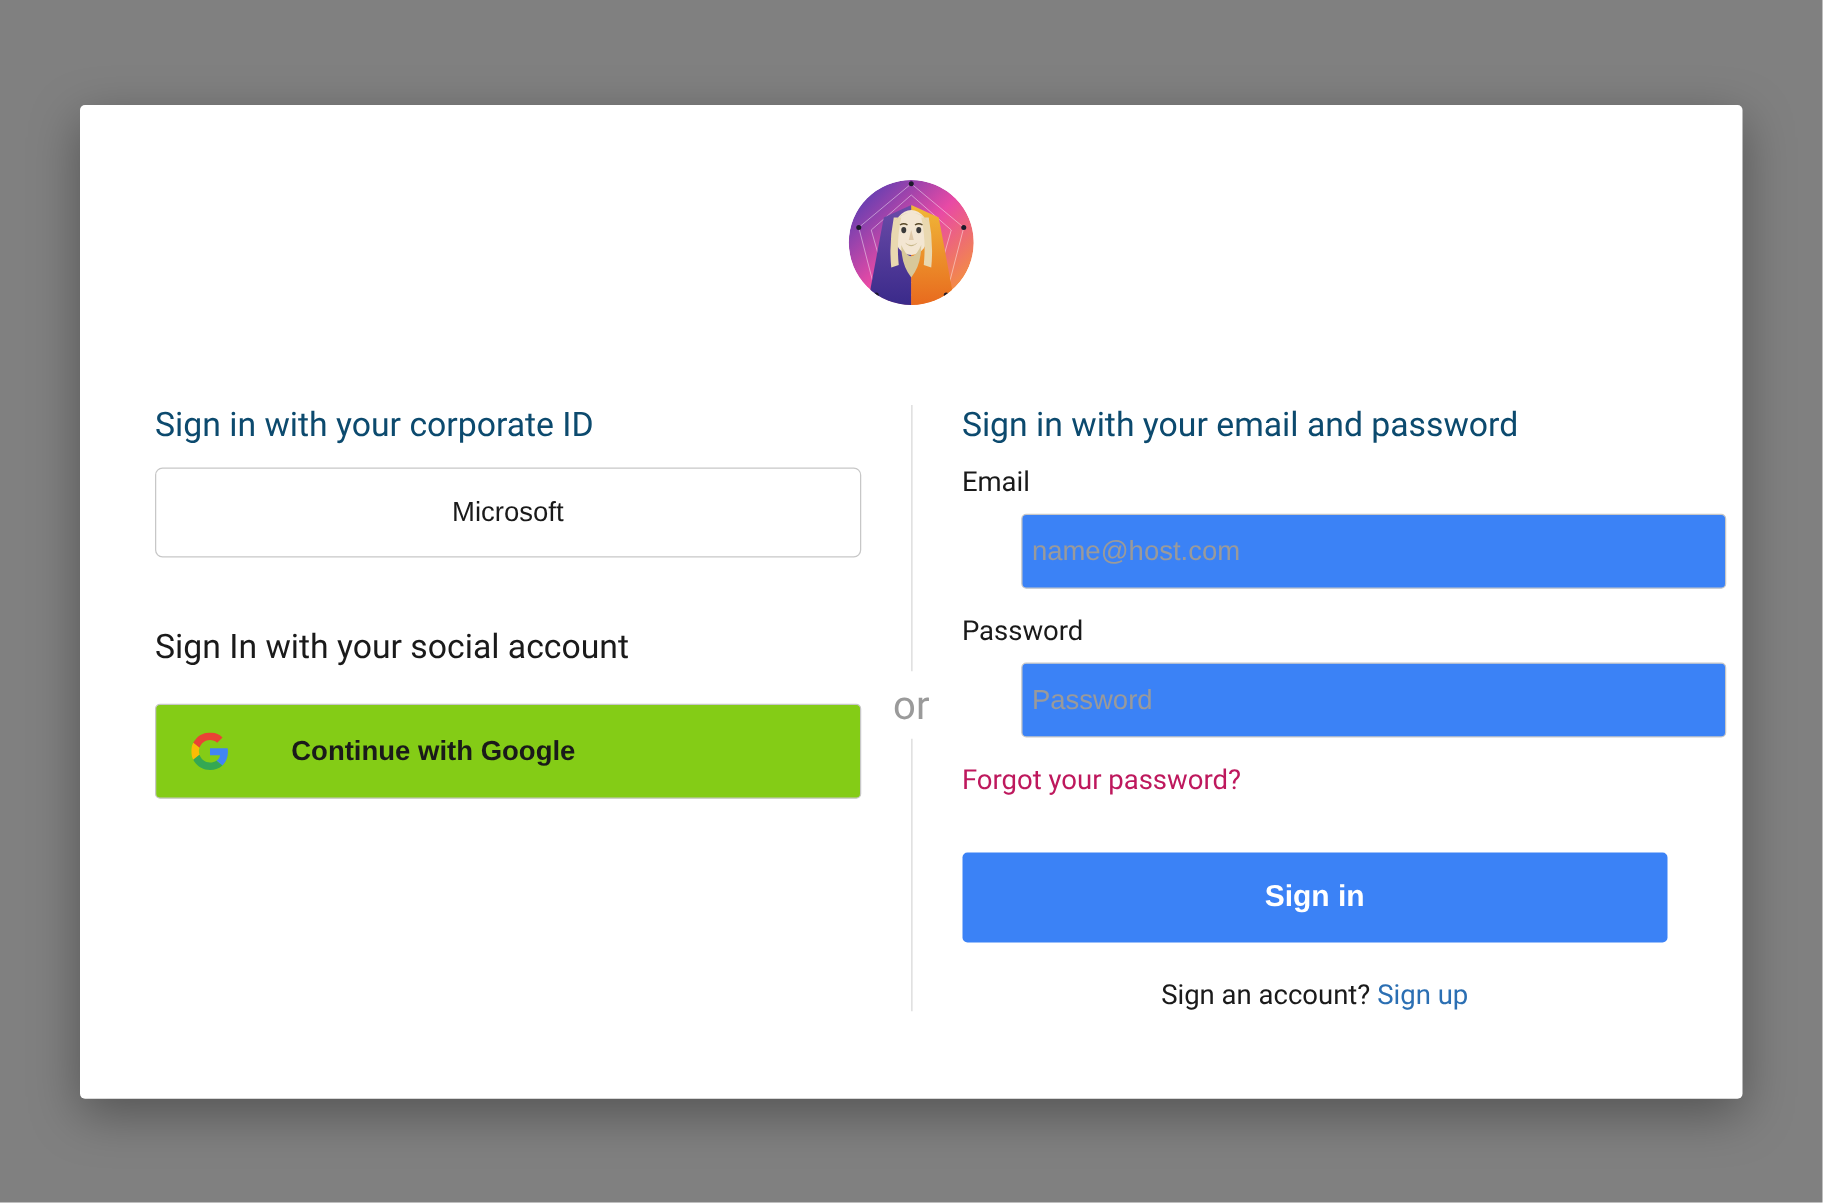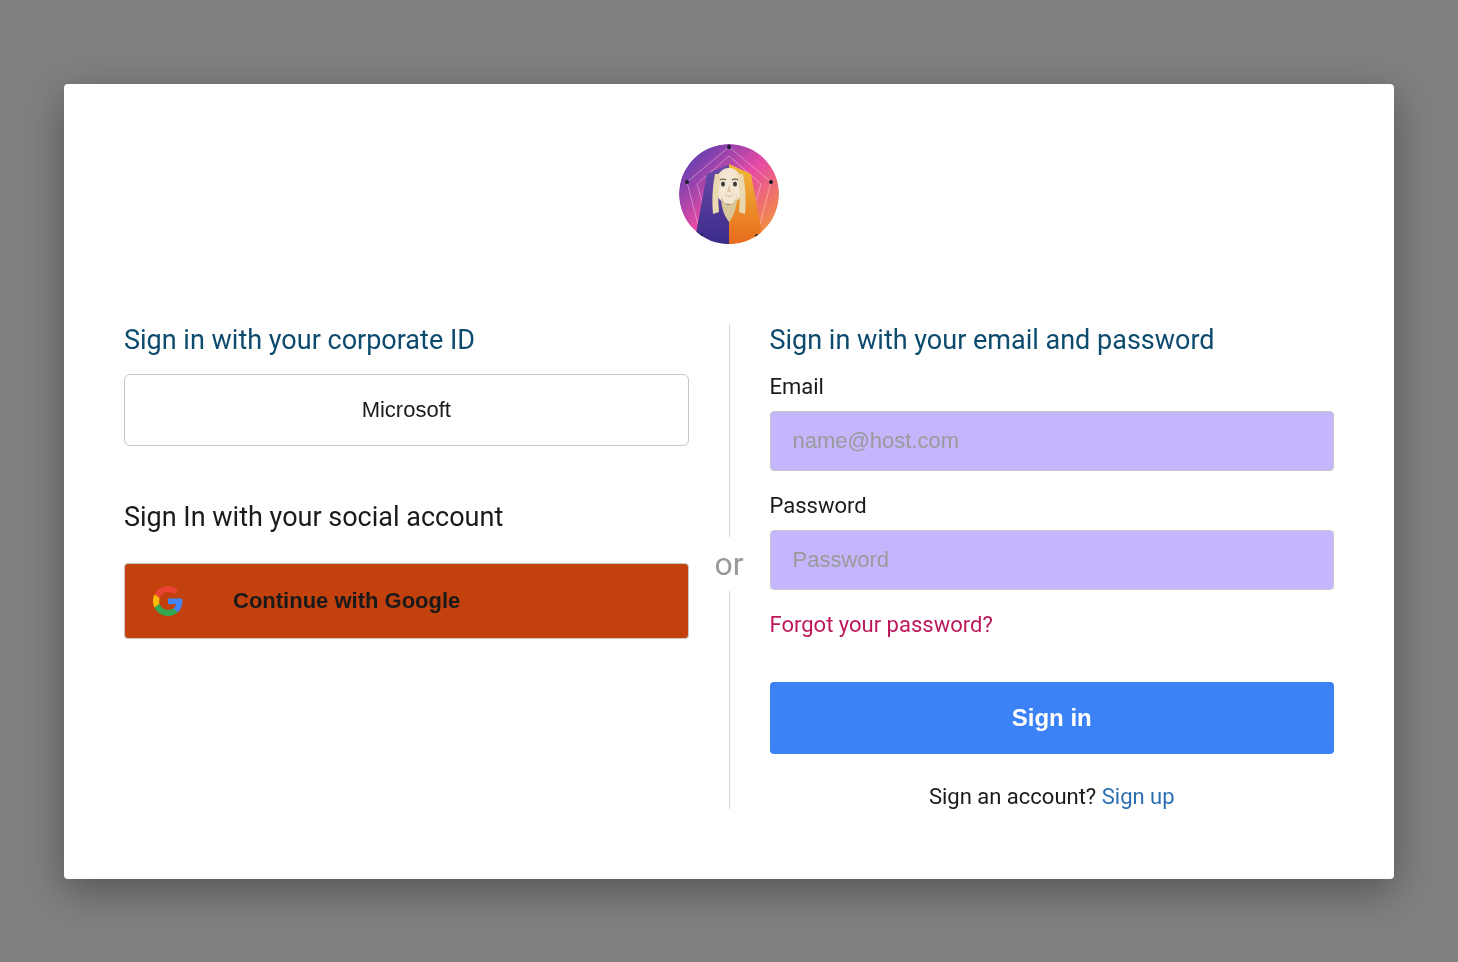--- a/index.html
+++ b/index.html
@@ -107,21 +107,21 @@
       font-size: 27px;
       font-weight: 400;
       color: #1a1a1a;
       margin-top: 55px;
       margin-bottom: 30px;
     }
     
     .social-button {
       width: 100%;
       padding: 22px 28px;
-      background: #c2410c;
+      background: #84cc16;
       border: 1px solid #c7c7c7;
       border-radius: 4px;
       font-size: 22px;
       font-weight: 600;
       color: #1a1a1a;
       cursor: pointer;
       display: flex;
       align-items: center;
       gap: 50px;
       text-align: left;
@@ -135,27 +135,28 @@
     
     .field-label {
       font-size: 22px;
       color: #1a1a1a;
       margin-bottom: 12px;
       display: block;
     }
     
     .text-input {
       width: 100%;
-      padding: 16px 22px;
+      padding: 16px 8px;
       border: 1px solid #c7c7c7;
       border-radius: 4px;
       font-size: 22px;
       color: #1a1a1a;
-      background: #c4b5fd;
+      background: #3b82f6;
       margin-bottom: 22px;
+      margin-left: 47px;
     }
     
     .text-input::placeholder {
       color: #9a9a9a;
     }
     
     .forgot-link {
       font-size: 22px;
       color: #be185d;
       text-decoration: none;

